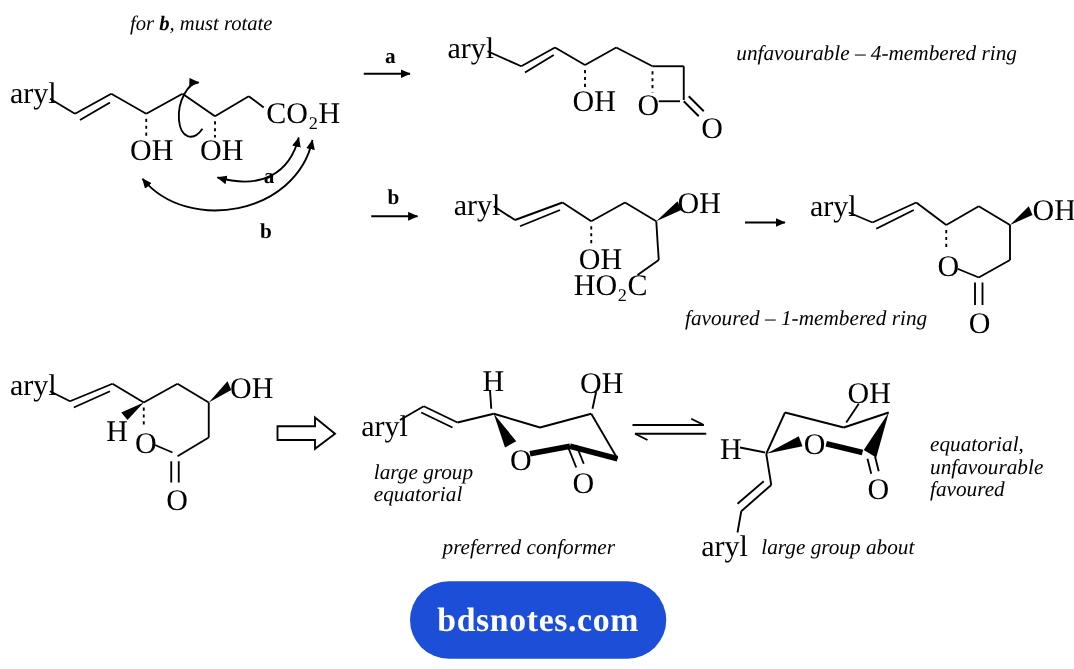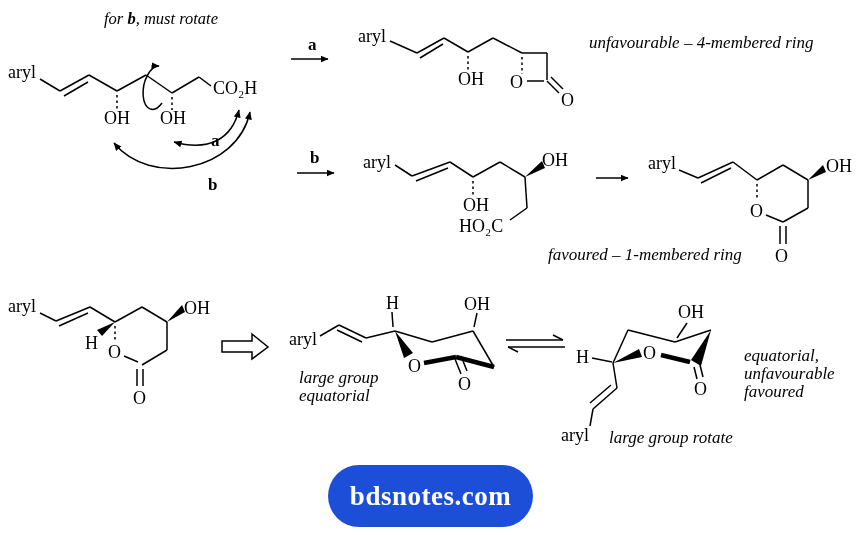--- a/index.html
+++ b/index.html
@@ -1,21 +1,21 @@
 <!DOCTYPE html>
 <html><head>
 <meta charset="utf-8">
 <style>
   html,body{margin:0;padding:0;background:#ffffff;}
   #canvas{
     position:relative;width:859px;height:535px;background:#ffffff;overflow:hidden;
     font-family:"Liberation Serif","DejaVu Serif",serif;color:#000;padding-left:16px;
   }
   #bond-art{position:absolute;left:0;top:0;}
-  .lbl{position:absolute;font-size:18px;line-height:1;white-space:nowrap;}
+  .lbl{position:absolute;font-size:24px;line-height:1;white-space:nowrap;}
   .lbl.bold{font-weight:bold;font-size:17px;}
   .cap{position:absolute;font-style:italic;font-size:17px;line-height:18px;white-space:nowrap;}
   .note{position:absolute;font-style:italic;font-size:16.5px;line-height:19px;text-align:center;white-space:nowrap;}
   .note .b{font-weight:bold;}
   .pill{
     position:absolute;left:328px;top:465px;width:205px;height:62px;border-radius:31px;
     display:flex;align-items:center;justify-content:center;cursor:pointer;
   }
   .pill span{font-weight:bold;font-size:27px;letter-spacing:.5px;}
 </style>
@@ -198,30 +198,31 @@
 
   <span class="lbl" style="left:289px;top:330px;">aryl</span>
   <span class="lbl" style="left:386px;top:294px;">H</span>
   <span class="lbl" style="left:464px;top:295px;">OH</span>
   <span class="lbl" style="left:408px;top:357px;">O</span>
   <span class="lbl" style="left:458px;top:375px;">O</span>
   <div class="cap" style="left:299px;top:369px;">
     <span>large group</span><br>
     <span>equatorial</span>
   </div>
+  <span class="cap" style="left:354px;top:429px;">preferred conformer</span>
 
   <span class="lbl" style="left:678px;top:303px;">OH</span>
   <span class="lbl" style="left:576px;top:348px;">H</span>
   <span class="lbl" style="left:643px;top:344px;">O</span>
   <span class="lbl" style="left:694px;top:380px;">O</span>
   <span class="lbl" style="left:561px;top:426px;">aryl</span>
   <div class="cap" style="left:744px;top:347px;">
     <span>equatorial,</span><br>
     <span>unfavourable</span><br>
     <span>favoured</span>
   </div>
-  <span class="cap" style="left:609px;top:429px;">large group rotate</span>
+  <span class="cap" style="left:609px;top:429px;">large group about</span>
 
   <div class="pill" style="background: #1d4ed8;">
     <span style="color: rgb(255, 255, 255);">bdsnotes.com</span>
   </div>
 
 </div>
 
 </body></html>

